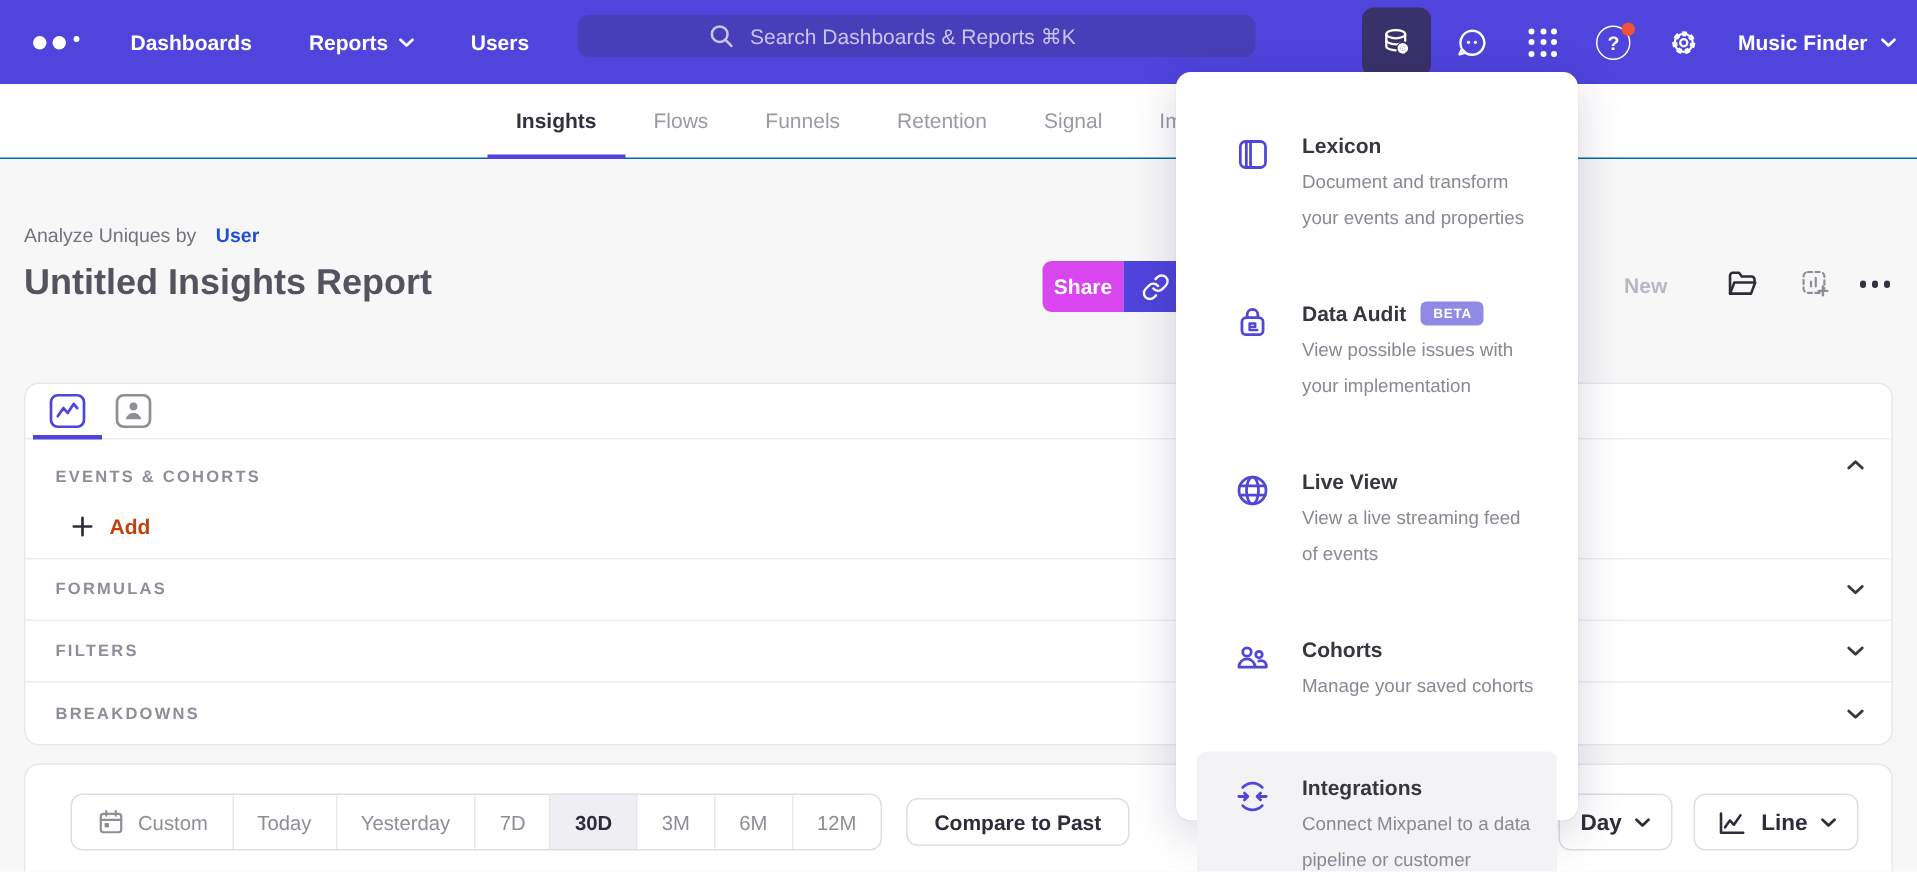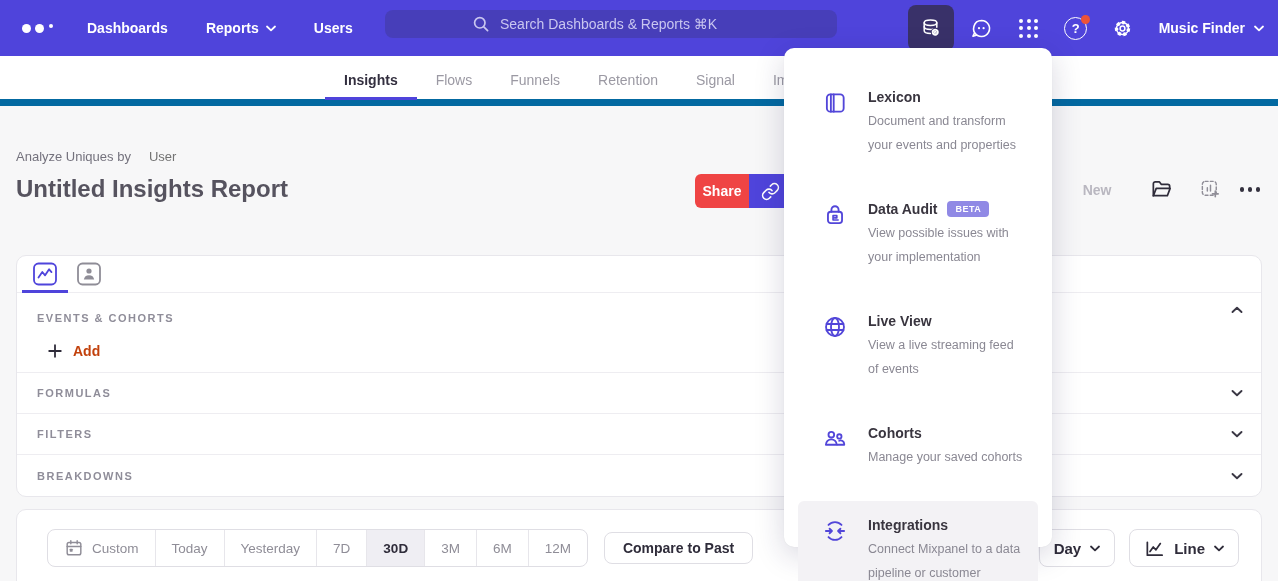--- a/index.html
+++ b/index.html
@@ -21,31 +21,31 @@
   .nav-right { position:absolute; right:14px; top:0; height:56px; display:flex; align-items:center; gap:9px; }
   .nav-ic { width:38px; height:44px; display:flex; align-items:center; justify-content:center; border-radius:8px; cursor:pointer; position:relative; }
   .nav-ic.active { background:#393169; width:46px; height:46px; }
   .help-dot { position:absolute; top:9px; right:5px; width:9px; height:9px; border-radius:50%; background:#ed5338; }
   .qmark { width:23px; height:23px; border:1.6px solid #fff; border-radius:50%; display:flex; align-items:center; justify-content:center; font-size:13px; font-weight:700; color:#fff; }
   .project { display:flex; align-items:center; gap:9px; font-size:14px; font-weight:700; color:#fff; margin-left:8px; cursor:pointer; }
   .dots3x3 { display:grid; grid-template-columns:repeat(3,4px); grid-template-rows:repeat(3,4px); gap:3.5px; }
   .dots3x3 i { width:4px; height:4px; border-radius:50%; background:#fff; }
 
   
-  .tabbar { position:absolute; top:56px; left:0; right:0; height:50px; background:#fff; border-bottom:7px solid #0369a1; display:flex; padding-left:325px; z-index:5; }
+  .tabbar { position:absolute; top:56px; left:0; right:0; height:50px; background:#fff; border-bottom:1px solid #0369a1; display:flex; padding-left:325px; z-index:5; }
   .tab { padding:0 19px; line-height:48px; font-size:14px; color:#9b99a3; cursor:pointer; position:relative; white-space:nowrap; }
   .tab.active { color:#332f3f; font-weight:700; }
   .tab.active::after { content:""; position:absolute; left:0; right:0; bottom:-1px; height:3px; background:#4f44db; }
 
   
   .eyebrow { position:absolute; left:16px; top:149px; font-size:13px; color:#74727d; z-index:4; }
-  .eyebrow b { color:#737373; font-weight:400; margin-left:18px; cursor:pointer; }
+  .eyebrow b { color:#1d4ed8; font-weight:700; margin-left:13px; cursor:pointer; }
   .page-title { position:absolute; left:16px; top:175px; font-size:24px; font-weight:700; color:#56535f; z-index:4; }
   .share-group { position:absolute; left:695px; top:174px; height:34px; display:flex; z-index:4; }
-  .share-btn { width:54px; background:#ef4444; color:#fff; font-size:14px; font-weight:700; border:none; border-radius:6px 0 0 6px; cursor:pointer; font-family:"Liberation Sans",sans-serif; }
+  .share-btn { width:54px; background:#d946ef; color:#fff; font-size:14px; font-weight:700; border:none; border-radius:6px 0 0 6px; cursor:pointer; font-family:"Liberation Sans",sans-serif; }
   .link-btn { width:42px; background:#4f44db; border:none; border-radius:0 6px 6px 0; display:flex; align-items:center; justify-content:center; cursor:pointer; }
   .hdr-actions { position:absolute; right:16px; top:178px; display:flex; align-items:center; z-index:4; }
   .new-btn { color:#b9b7c0; font-size:14px; font-weight:700; margin-right:38px; cursor:pointer; }
   .open-btn { display:flex; align-items:center; gap:9px; font-size:15px; font-weight:700; color:#34313f; margin-right:26px; cursor:pointer; }
   .dashadd-btn { margin-right:16px; cursor:pointer; }
   .more-btn { display:flex; gap:3.5px; align-items:center; cursor:pointer; padding:6px 2px; }
   .more-btn i { width:4.5px; height:4.5px; border-radius:50%; background:#34313f; }
 
   
   .query-panel { position:absolute; left:16px; right:16px; top:255px; height:242px; background:#fff; border:1px solid #e8e7ec; border-radius:10px; z-index:3; }

